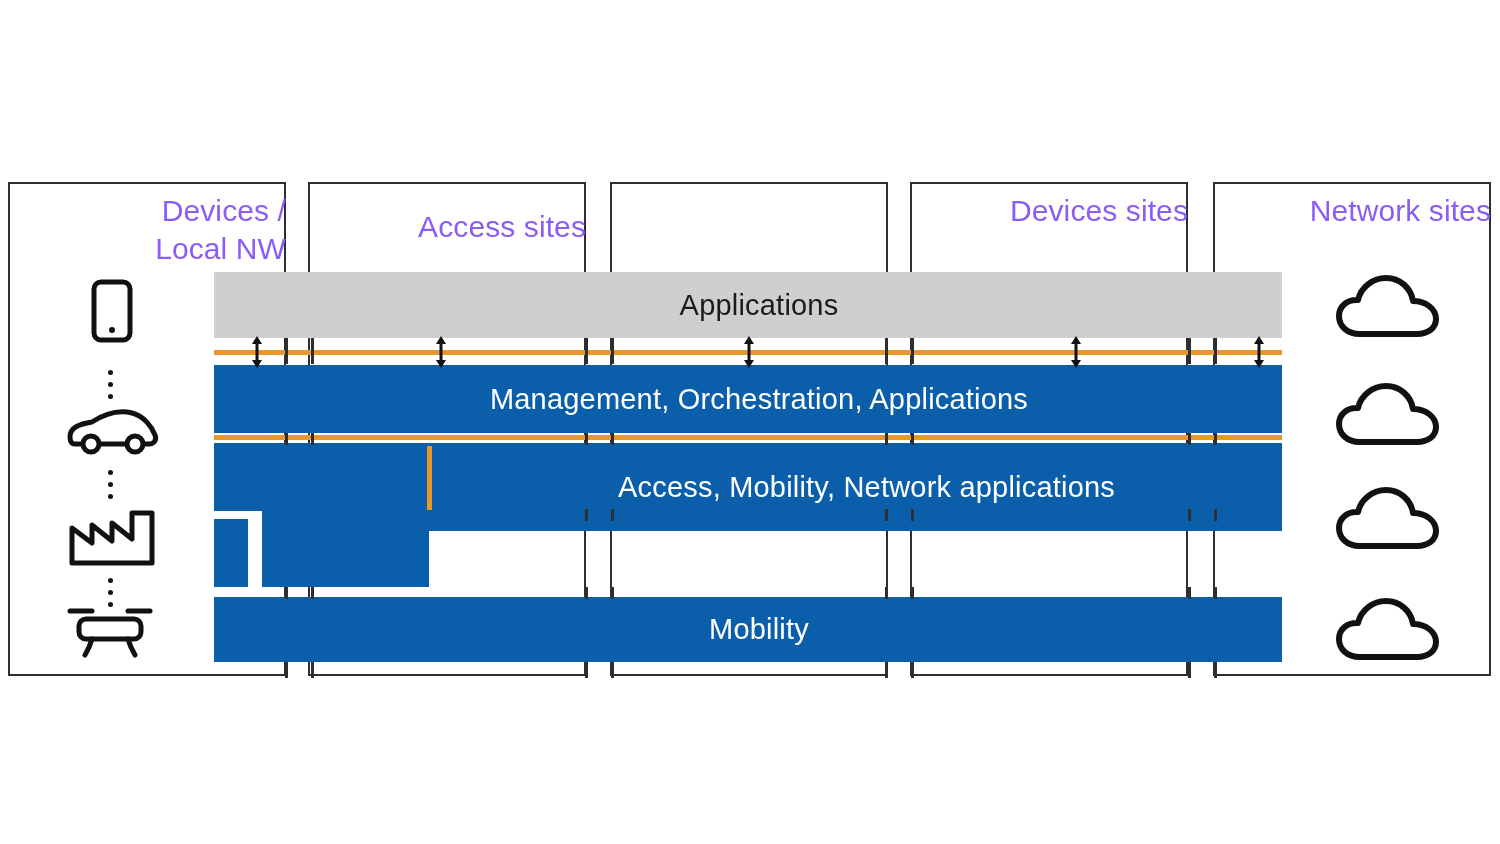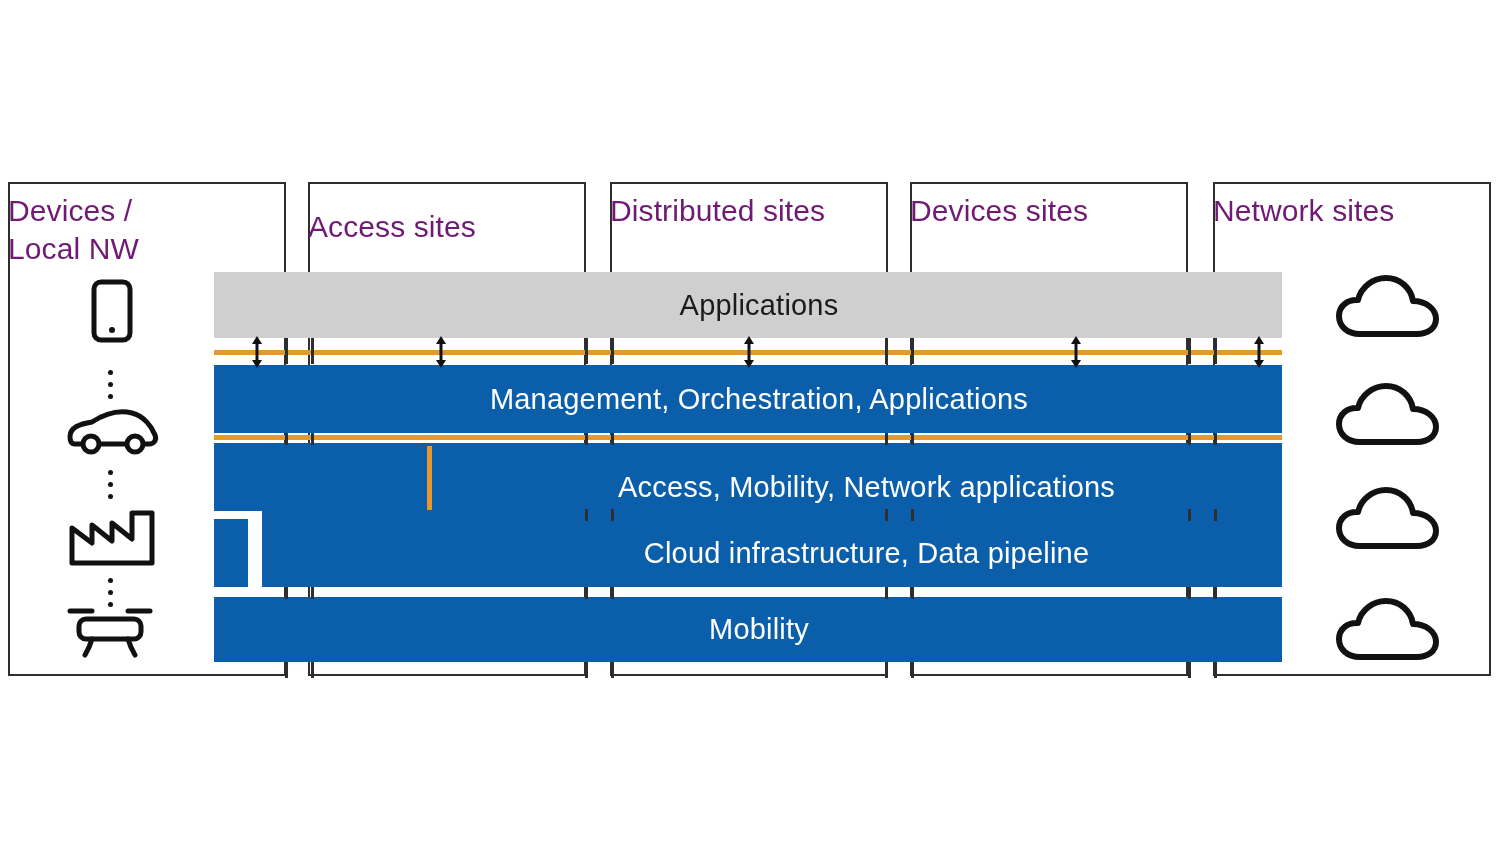--- a/index.html
+++ b/index.html
@@ -13,24 +13,24 @@
 
   
   .col-box{
     position:absolute;
     border:2px solid #2e2e2e;
     background:transparent;
     box-sizing:border-box;
   }
   .col-title{
     position:absolute;
-    text-align:left;
+    text-align:right;
     font-size:30px;
     line-height:1.28;
-    color:#701a75;
+    color:#8b5cf6;
     font-weight:400;
     letter-spacing:.1px;
     white-space:pre-line;
   }
 
   
   .bar{
     position:absolute;
     box-sizing:border-box;
     display:flex;align-items:center;justify-content:center;padding-left:22px;
@@ -76,21 +76,20 @@
 
   <div class="col-box" style="left:8px;top:182px;width:278px;height:494px;"></div>
   <div class="col-box" style="left:308px;top:182px;width:278px;height:494px;"></div>
   <div class="col-box" style="left:610px;top:182px;width:278px;height:494px;"></div>
   <div class="col-box" style="left:910px;top:182px;width:278px;height:494px;"></div>
   <div class="col-box" style="left:1213px;top:182px;width:278px;height:494px;"></div>
 
   <div class="col-title" style="left:8px;top:192px;width:278px;">Devices /
 Local NW</div>
   <div class="col-title" style="left:308px;top:208px;width:278px;">Access sites</div>
-  <div class="col-title" style="left:610px;top:192px;width:278px;">Distributed sites</div>
   <div class="col-title" style="left:910px;top:192px;width:278px;">Devices sites</div>
   <div class="col-title" style="left:1213px;top:192px;width:278px;">Network sites</div>
 
   <div class="icon" style="left:90px;top:278px;">
     <svg width="44" height="66" viewBox="0 0 44 66">
       <rect x="4" y="4" width="36" height="58" rx="7" ry="7" fill="none" stroke="#111" stroke-width="5"></rect>
       <circle cx="22" cy="52" r="3" fill="#111"></circle>
     </svg>
   </div>
 
@@ -167,23 +166,20 @@
   </div>
 
   <div class="bar blue" style="left:214px;top:365px;width:1068px;height:68px;">
     <span class="bar-label">Management, Orchestration, Applications</span>
   </div>
 
   <div class="bar blue" style="left:429px;top:443px;width:853px;height:88px;">
     <span class="bar-label">Access, Mobility, Network applications</span>
   </div>
 
-  <div class="bar blue" style="left:429px;top:519px;width:853px;height:68px;">
-    <span class="bar-label">Cloud infrastructure, Data pipeline</span>
-  </div>
 
   <div class="bar blue" style="left:214px;top:597px;width:1068px;height:65px;">
     <span class="bar-label">Mobility</span>
   </div>
 
   <div class="blueblock" style="left:214px;top:443px;width:215px;height:68px;"></div>
   <div class="blueblock" style="left:262px;top:511px;width:167px;height:10px;"></div>
   <div class="blueblock" style="left:262px;top:519px;width:167px;height:68px;"></div>
   <div class="blueblock" style="left:214px;top:519px;width:34px;height:68px;"></div>
 

